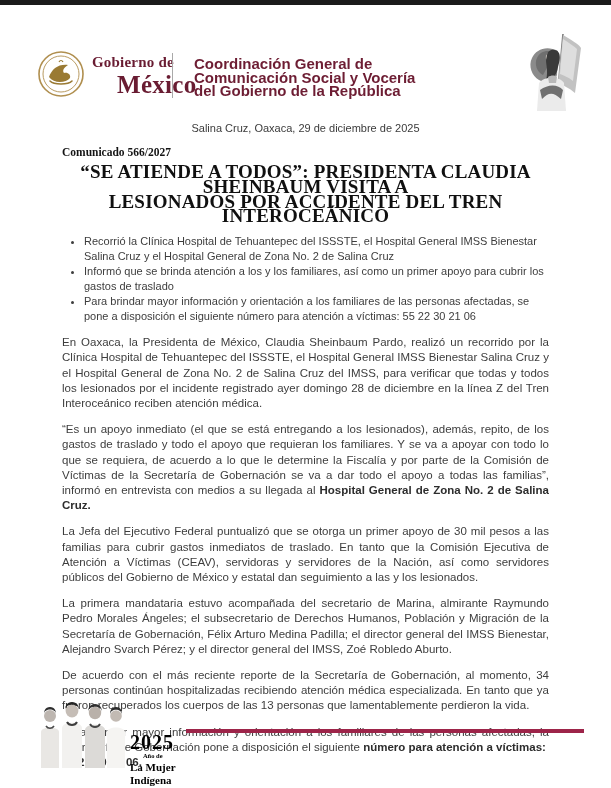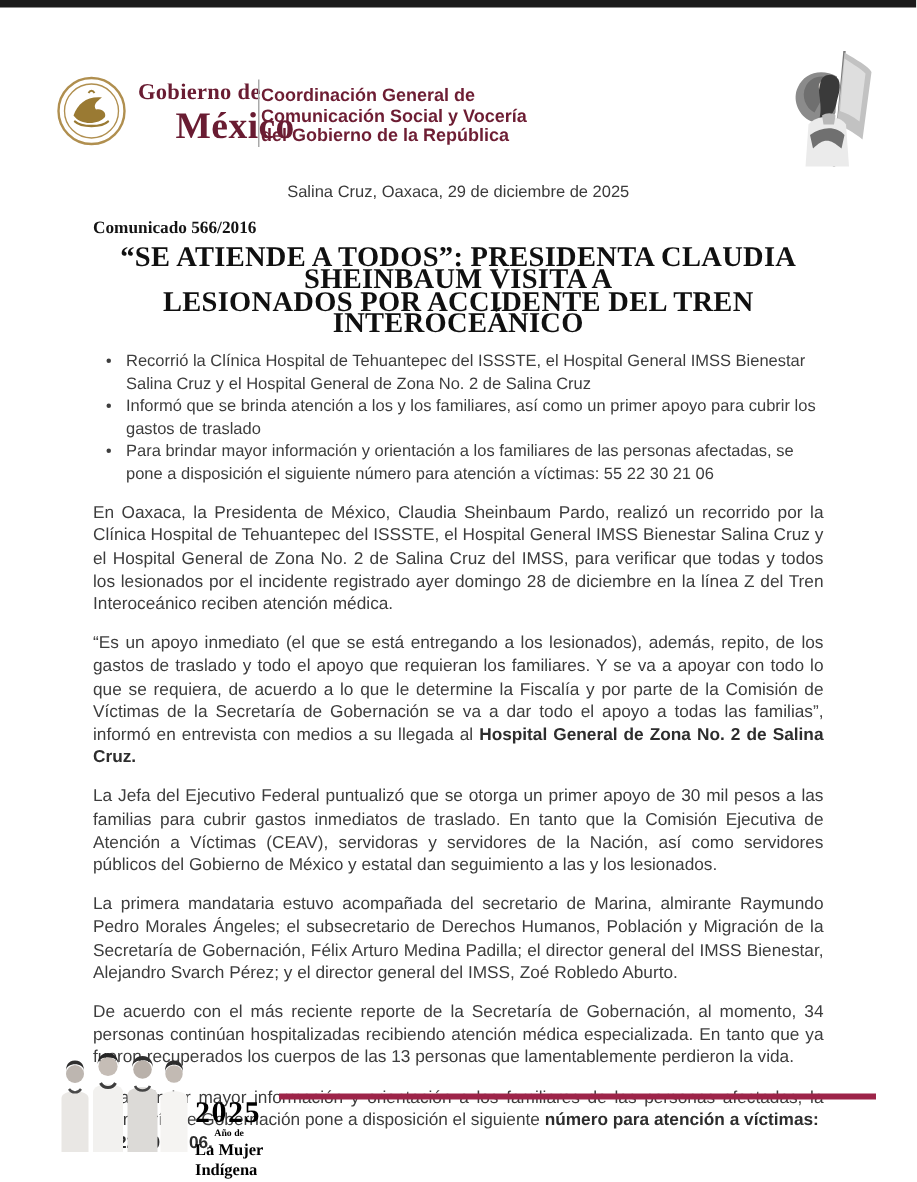--- a/index.html
+++ b/index.html
@@ -10,21 +10,21 @@
   .top-bar { position:absolute; left:0; top:0; width:611px; height:5px; background:#1b1b1b; }
 
   
   .header { position:absolute; left:0; top:0; width:605px; height:118px; }
   .emblem { position:absolute; left:37px; top:50px; width:48px; height:48px; }
   .brand { position:absolute; left:92px; top:55px; color:#691c32;
            font-family:"Liberation Serif", serif; line-height:1; }
   .brand-l1 { font-size:15px; font-weight:bold; letter-spacing:.2px; }
   .brand-l2 { font-size:25px; font-weight:bold; margin-top:2px; letter-spacing:.3px;margin-left:25px; }
   .header-divider { position:absolute; left:172px; top:53px; width:1px; height:45px; background:#a9a9a9; }
-  .office { position:absolute; left:174px; top:57px; color:#6d1d33; font-size:12px;
+  .office { position:absolute; left:194px; top:57px; color:#6d1d33; font-size:15px;
             font-weight:bold; line-height:13.5px; }
   .flag-illustration { position:absolute; left:500px; top:31px; width:88px; height:82px; }
 
   
   .doc-body { position:absolute; left:62px; top:122px; width:487px; color:#3d3d3d; }
   .dateline { font-size:11px; line-height:13px; text-align:center; color:#3b3b3b; }
   .comunicado { margin-top:11px; font-family:"Liberation Serif", serif; font-weight:bold;
                 font-size:11.5px; color:#141414; }
   .title { margin-top:7px; text-align:center; font-family:"Liberation Serif", serif;
            font-weight:bold; font-size:19px; line-height:14.8px; color:#101010;
@@ -83,21 +83,21 @@
         <path d="M47,24 C48,18 56,17 59,22 C61,27 59,32 58,36 C57,44 52,50 45,51 C49,44 46,34 46,29 Z" fill="#3a3a3a"></path>
         <path d="M39,52 C44,45 60,45 64,52 L66,80 L37,80 Z" fill="#ebebeb"></path>
         <path d="M40,59 C48,53 58,53 63,59 L61,68 C53,61 49,61 42,68 Z" fill="#707070"></path>
         <path d="M48,46 C51,44 55,44 57,46 L56,52 L49,52 Z" fill="#b8b8b8"></path>
       </svg>
     </span>
   </div>
 
   <div class="doc-body">
     <div class="dateline">Salina Cruz, Oaxaca, 29 de diciembre de 2025</div>
-    <div class="comunicado">Comunicado 566/2016</div>
+    <div class="comunicado">Comunicado 566/2027</div>
     <div class="title">
       <span>“SE ATIENDE A TODOS”: PRESIDENTA CLAUDIA SHEINBAUM VISITA A</span><br>
       <span>LESIONADOS POR ACCIDENTE DEL TREN INTEROCEÁNICO</span>
     </div>
     <ul class="bullets">
       <li>Recorrió la Clínica Hospital de Tehuantepec del ISSSTE, el Hospital General IMSS Bienestar Salina Cruz y el Hospital General de Zona No. 2 de Salina Cruz</li>
       <li>Informó que se brinda atención a los y los familiares, así como un primer apoyo para cubrir los gastos de traslado</li>
       <li>Para brindar mayor información y orientación a los familiares de las personas afectadas, se pone a disposición el siguiente número para atención a víctimas: 55 22 30 21 06</li>
     </ul>
 

